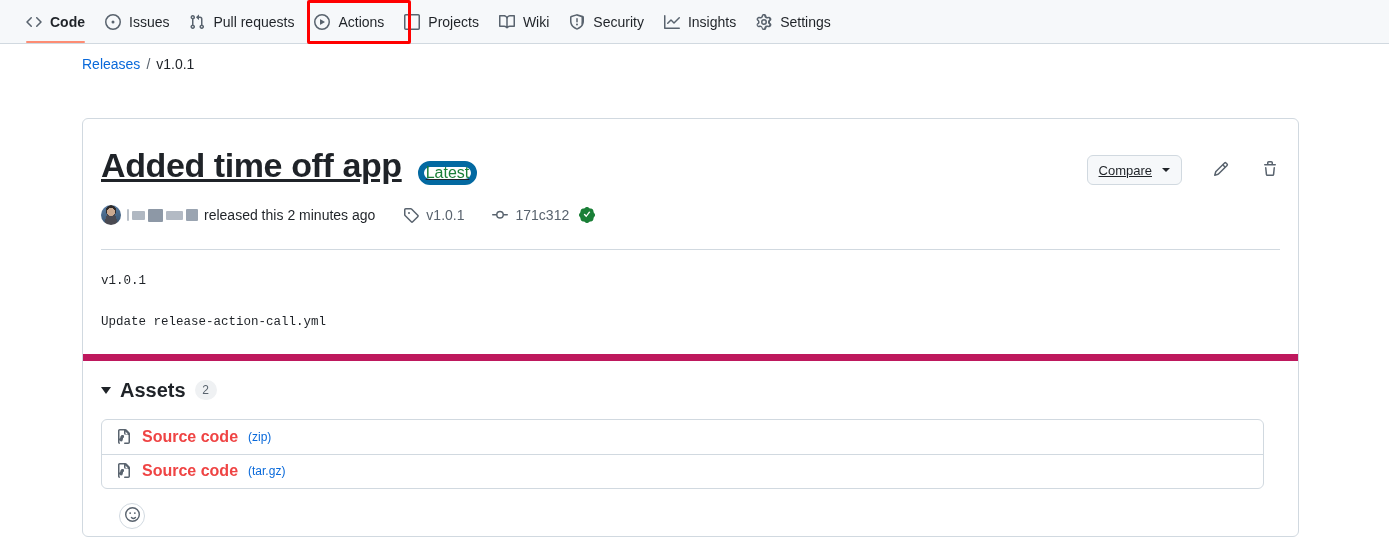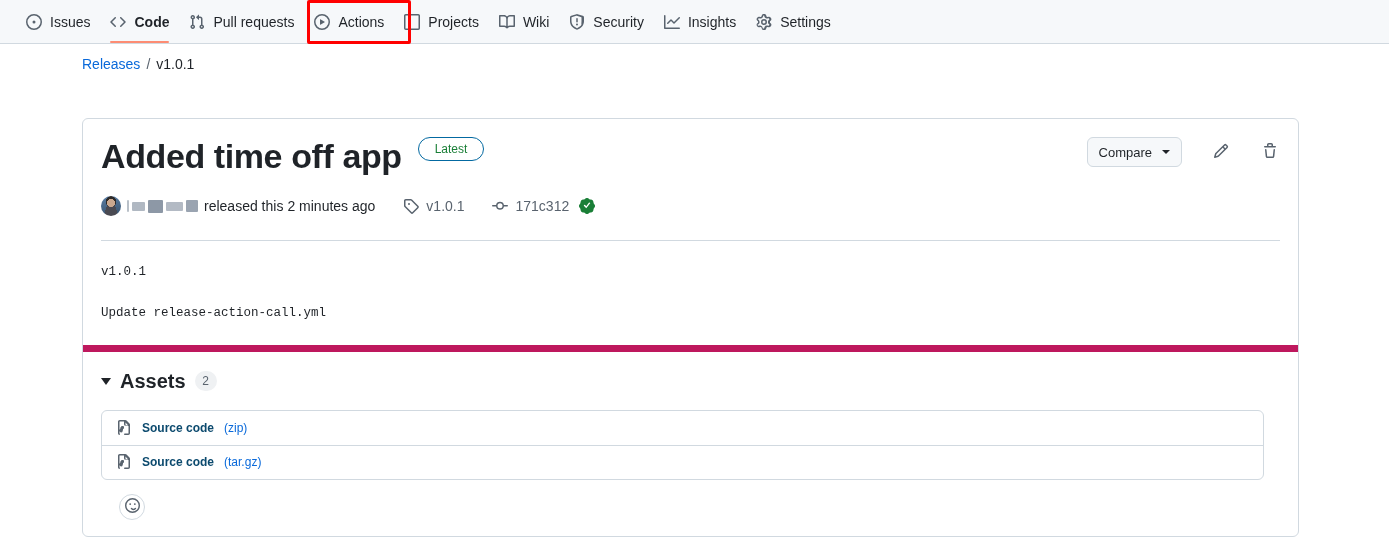--- a/index.html
+++ b/index.html
@@ -83,39 +83,40 @@
     left: 82px; top: 118px;
     width: 1217px; height: 419px;
     background: #ffffff;
     border: 1px solid #d1d9e0;
     border-radius: 6px;
     overflow: hidden;
   }
   .card-body { padding: 16px 18px 0 18px; }
 
   .title-row {
-    display: flex; align-items: flex-start;
-    margin-top: 2px;
+    display: flex; align-items: flex-end;
+    margin-top: 11px;
+    text-decoration: underline;
   }
   .release-title {
     font-size: 34px;
     font-weight: bold;
     line-height: 1.15;
     letter-spacing: -0.4px;
     margin: 0;
   }
   .latest-badge {
     margin-left: 16px;
     display: inline-flex; align-items: center; justify-content: center;
     height: 24px;
-    padding: 0 16px;
-    border: 1px solid #0369a1;
+    padding: 0 2px;
+    border: 6px solid #0369a1;
     color: #1a7f37;
     border-radius: 2em;
-    font-size: 12px;
+    font-size: 16px;
     line-height: 1;
     font-weight: 500;
   }
   .title-actions {
     margin-left: auto;
     display: flex; align-items: center; gap: 29px;
   }
   .compare-btn {
     display: inline-flex; align-items: center; gap: 10px;
     height: 30px;
@@ -240,22 +241,22 @@
   .asset-row {
     display: flex; align-items: center;
     gap: 10px;
     height: 34px;
     padding: 0 14px;
     cursor: pointer;
   }
   .asset-row + .asset-row { border-top: 1px solid #d1d9e0; }
   .asset-icon { display: inline-flex; width: 16px; height: 16px; color: #59636e; }
   .asset-name {
-    color: #0c4a6e;
-    font-size: 12px;
+    color: #ef4444;
+    font-size: 16px;
     font-weight: bold;
   }
   .asset-ext { color: #0969da; font-size: 12px; }
 
   .reactions {
     padding: 14px 18px 0 18px;
   }
   .reaction-btn {
     width: 26px; height: 26px;
     border: 1px solid #d1d9e0;
@@ -266,37 +267,37 @@
     cursor: pointer;
     padding: 0;
   }
 </style>
 </head>
 <body>
 
 <div class="repo-header">
   <nav class="nav-list">
 
+    <div class="nav-item active">
+      <span class="nav-icon">
+        <svg viewBox="0 0 16 16" width="16" height="16" fill="currentColor">
+            <path d="m11.28 3.22 4.25 4.25a.75.75 0 0 1 0 1.06l-4.25 4.25a.749.749 0 0 1-1.275-.326.749.749 0 0 1 .215-.734L13.94 8l-3.72-3.72a.749.749 0 0 1 .326-1.275.749.749 0 0 1 .734.215Zm-6.56 0a.751.751 0 0 1 1.042.018.751.751 0 0 1 .018 1.042L2.06 8l3.72 3.72a.749.749 0 0 1-.326 1.275.749.749 0 0 1-.734-.215L.47 8.53a.75.75 0 0 1 0-1.06Z"></path>
+          </svg>
+      </span>
+      <span>Code</span>
+    </div>
+
     <div class="nav-item">
       <span class="nav-icon">
         <svg viewBox="0 0 16 16" width="16" height="16" fill="currentColor">
             <path d="M8 9.5a1.5 1.5 0 1 0 0-3 1.5 1.5 0 0 0 0 3Z"></path>
             <path d="M8 0a8 8 0 1 1 0 16A8 8 0 0 1 8 0ZM1.5 8a6.5 6.5 0 1 0 13 0 6.5 6.5 0 0 0-13 0Z"></path>
           </svg>
       </span>
       <span>Issues</span>
-    </div>
-
-    <div class="nav-item active">
-      <span class="nav-icon">
-        <svg viewBox="0 0 16 16" width="16" height="16" fill="currentColor">
-            <path d="m11.28 3.22 4.25 4.25a.75.75 0 0 1 0 1.06l-4.25 4.25a.749.749 0 0 1-1.275-.326.749.749 0 0 1 .215-.734L13.94 8l-3.72-3.72a.749.749 0 0 1 .326-1.275.749.749 0 0 1 .734.215Zm-6.56 0a.751.751 0 0 1 1.042.018.751.751 0 0 1 .018 1.042L2.06 8l3.72 3.72a.749.749 0 0 1-.326 1.275.749.749 0 0 1-.734-.215L.47 8.53a.75.75 0 0 1 0-1.06Z"></path>
-          </svg>
-      </span>
-      <span>Code</span>
     </div>
 
     <div class="nav-item">
       <span class="nav-icon">
         <svg viewBox="0 0 16 16" width="16" height="16" fill="currentColor">
             <path d="M1.5 3.25a2.25 2.25 0 1 1 3 2.122v5.256a2.251 2.251 0 1 1-1.5 0V5.372A2.25 2.25 0 0 1 1.5 3.25Zm5.677-.177L9.573.677A.25.25 0 0 1 10 .854V2.5h1A2.5 2.5 0 0 1 13.5 5v5.628a2.251 2.251 0 1 1-1.5 0V5a1 1 0 0 0-1-1h-1v1.646a.25.25 0 0 1-.427.177L7.177 3.427a.25.25 0 0 1 0-.354ZM3.75 2.5a.75.75 0 1 0 0 1.5.75.75 0 0 0 0-1.5Zm0 9.5a.75.75 0 1 0 0 1.5.75.75 0 0 0 0-1.5Zm8.25.75a.75.75 0 1 0 1.5 0 .75.75 0 0 0-1.5 0Z"></path>
           </svg>
       </span>
       <span>Pull requests</span>
     </div>

